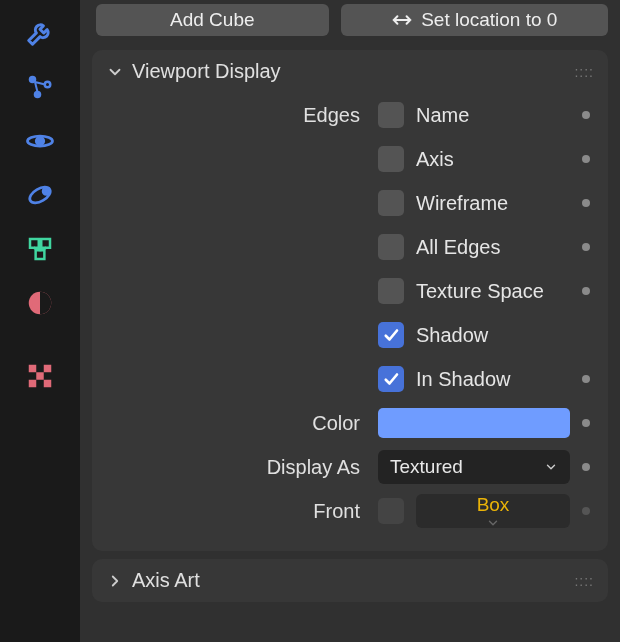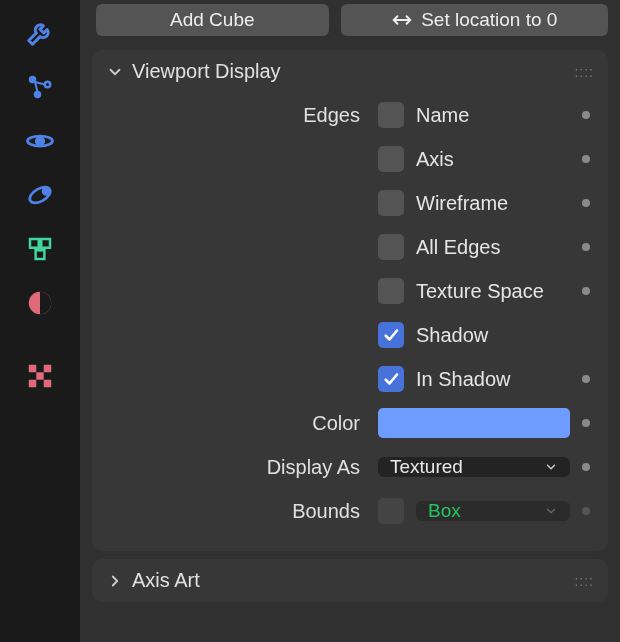--- a/index.html
+++ b/index.html
@@ -103,28 +103,28 @@
   .anim-dot.dim { background:#555; }
   .color-swatch {
     flex:1;
     height:30px;
     border-radius:5px;
     background:#6f9cff;
     cursor:pointer;
   }
   .select {
     flex:1;
-    height:20px;
+    height:34px;
     background:#232323;
     border-radius:6px;
     display:flex; align-items:center;
     padding: 0 12px;
     cursor:pointer;
   }
-  .select.disabled { background:#2b2b2b; color:#22c55e; }
+  .select.disabled { background:#2b2b2b; color:#eab308;flex-direction:column; }
   .select .sel-label { flex:1; font-size:19px; }
   .chevron-small { flex-shrink:0; }
 </style>
 </head>
 <body>
 
 <div class="root">
   <div class="toolbar">
     <div class="tab-icon">
       <svg width="30" height="30" viewBox="0 0 24 24" fill="none" stroke="#4f82e6" stroke-width="2.4" stroke-linecap="round" stroke-linejoin="round">
@@ -279,21 +279,21 @@
               <span class="sel-label">Textured</span>
               <svg class="chevron-small" width="14" height="14" viewBox="0 0 24 24" fill="none" stroke="#ccc" stroke-width="2.4" stroke-linecap="round" stroke-linejoin="round">
                   <polyline points="6 9 12 15 18 9"></polyline>
                 </svg>
             </div>
             <span class="anim-dot"></span>
           </div>
         </div>
 
         <div class="row">
-          <div class="label-col">Bounds</div>
+          <div class="label-col">Front</div>
           <div class="field-col">
             <div class="check disabled"></div>
             <div class="select disabled">
               <span class="sel-label">Box</span>
               <svg class="chevron-small" width="14" height="14" viewBox="0 0 24 24" fill="none" stroke="#666" stroke-width="2.4" stroke-linecap="round" stroke-linejoin="round">
                   <polyline points="6 9 12 15 18 9"></polyline>
                 </svg>
             </div>
             <span class="anim-dot dim"></span>
           </div>

